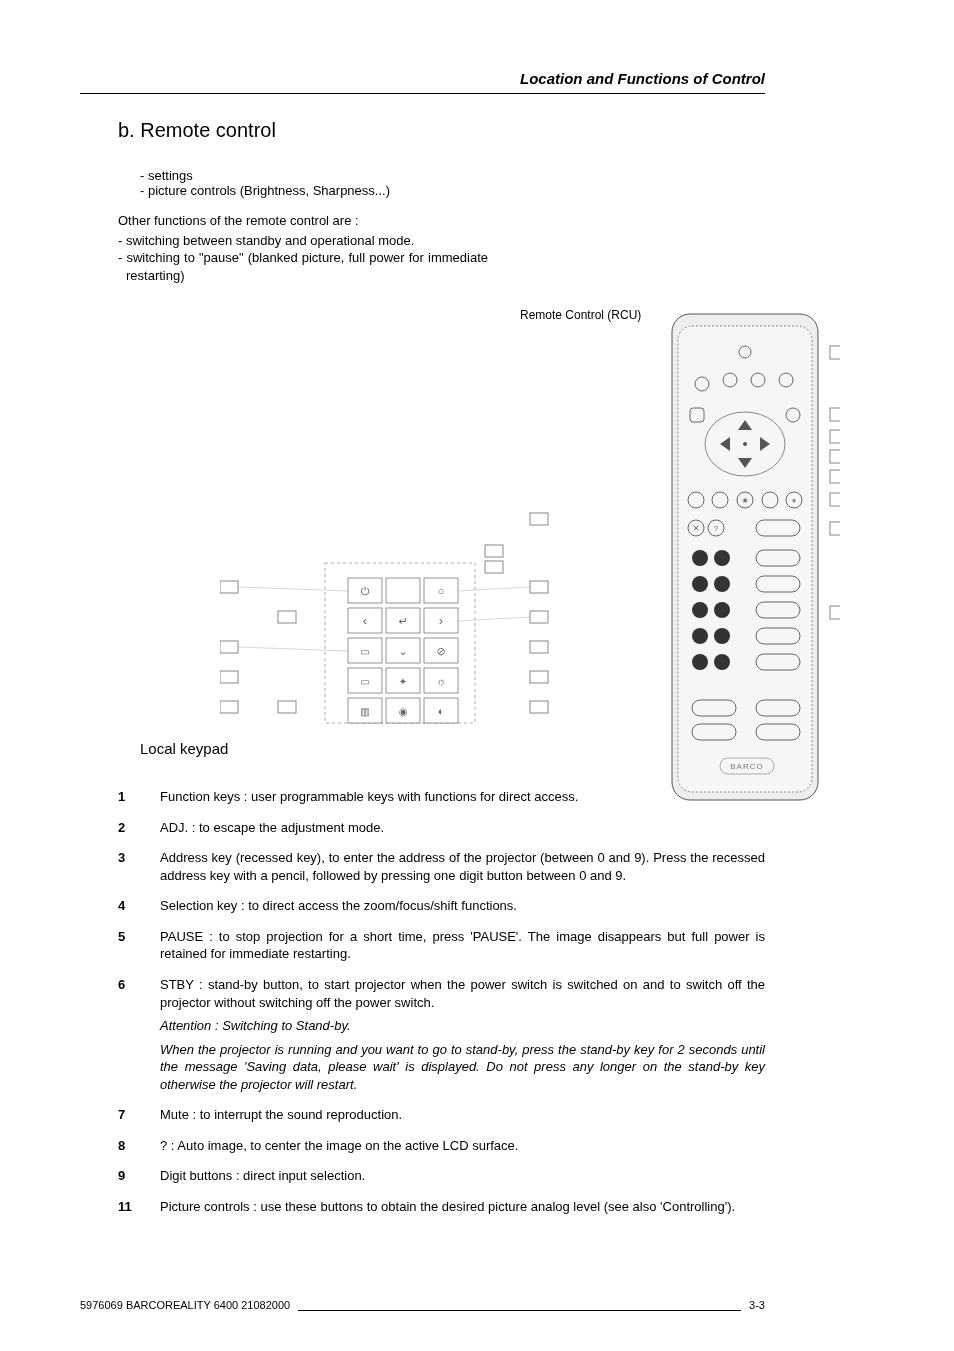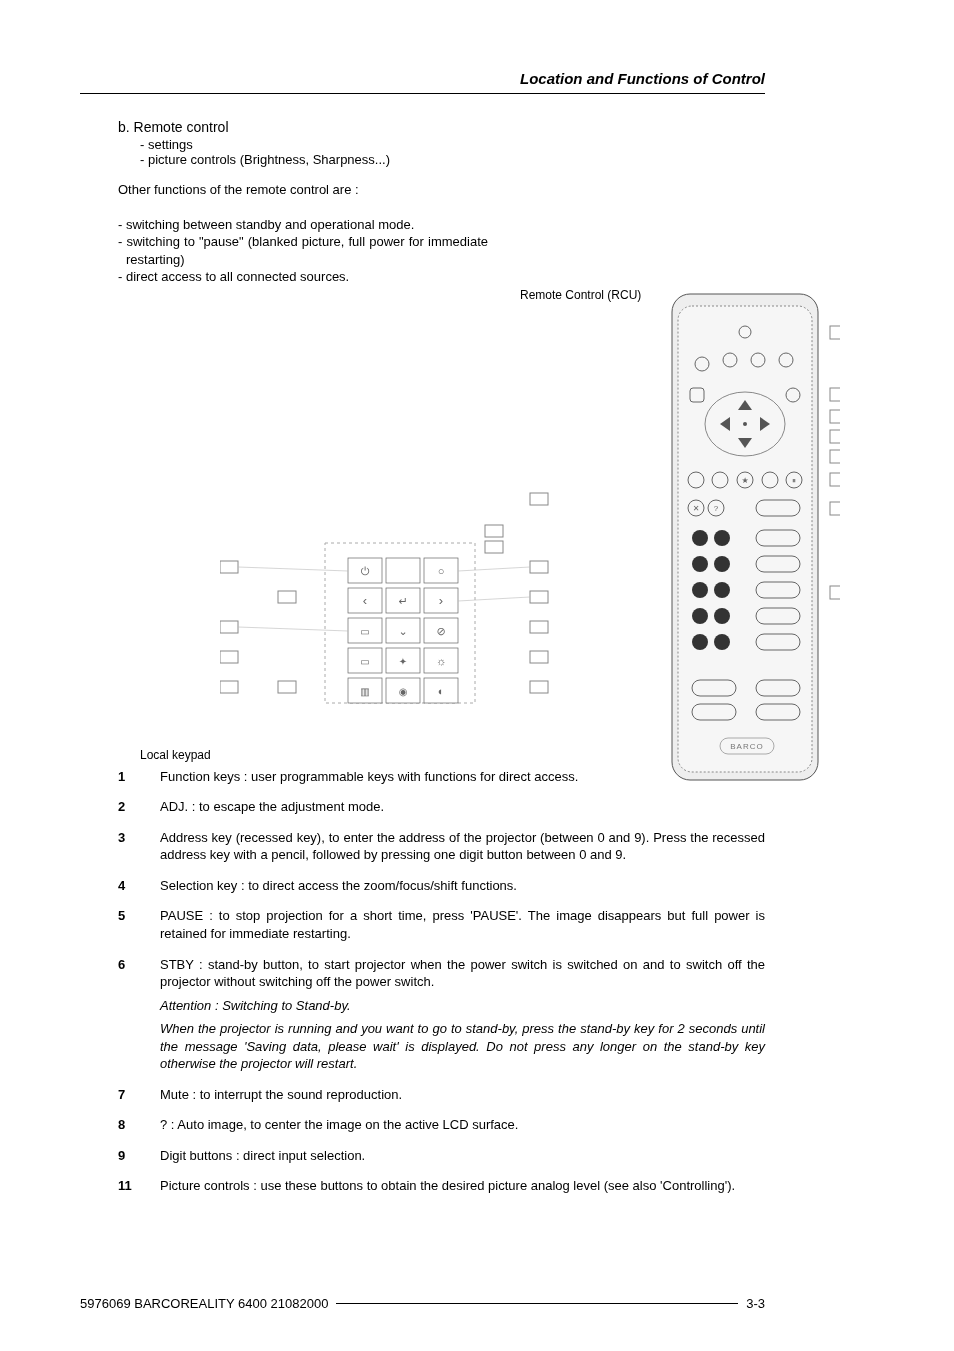--- a/index.html
+++ b/index.html
@@ -1,37 +1,37 @@
 <!DOCTYPE html>
 <html><head>
 <meta charset="utf-8">
 <style>
   html,body{margin:0;padding:0;background:#fff;color:#000;font-family:"Helvetica Neue",Helvetica,Arial,sans-serif;font-size:13px}
   .page{width:845px;height:1351px;position:relative;box-sizing:border-box;padding:70px 80px 48px 80px}
   .header{border-bottom:1.5px solid #000;text-align:right;font-style:italic;font-weight:bold;font-size:15px;padding:0 0 6px 0;margin-bottom:25px}
-  .sect-title{font-size:14px;font-weight:normal;margin:0 0 2px 38px}
+  .sect-title{font-size:20px;font-weight:normal;margin:0 0 26px 38px}
   .intro{margin:0 0 14px 38px;width:370px;text-align:justify;line-height:1.35}
   .intro-sub{margin:0 0 14px 60px}
   .other{margin:0 0 0 38px;width:370px;text-align:justify;line-height:1.35}
-  .other ul{list-style:none;margin:17px 0 0 0;padding:0}
+  .other ul{list-style:none;margin:2px 0 0 0;padding:0}
   .other li{text-indent:-8px;padding-left:8px}
-  .fig-wrap{position:relative;height:480px;margin-top:2px}
+  .fig-wrap{position:relative;height:480px;margin-top:24px}
   .rcu-label{position:absolute;top:0;left:440px;font-size:12px}
   .rcu-img{position:absolute;top:2px;left:580px}
   .keypad-img{position:absolute;top:175px;left:140px}
-  .keypad-label{position:absolute;top:460px;left:60px;font-size:12px}
+  .keypad-label{position:absolute;top:432px;left:60px;font-size:15px}
   .term-title{font-weight:bold;margin:25px 0 14px 38px;letter-spacing:0.5px}
   .term-list{margin:0 0 0 38px}
   .term-row{display:flex;margin:0 0 13px 0;line-height:1.35}
   .term-num{width:42px;flex:0 0 42px;font-weight:bold}
   .term-txt{flex:1;text-align:justify}
   .term-txt b{font-weight:normal}
   .term-txt i{}
   .term-attn{margin:6px 0 0 0}
-  .footer{position:absolute;bottom:40px;left:80px;right:80px;display:flex;align-items:center;font-size:13px}
+  .footer{position:absolute;bottom:40px;left:80px;right:80px;display:flex;align-items:flex-end;font-size:11px}
   .footer .line{flex:1;height:1px;background:#000;margin:0 8px}
   
   .rcu-svg{width:180px;height:500px}
   .kp-svg{width:340px;height:270px}
   .cell{fill:#fff;stroke:#666;stroke-width:0.7}
   .brand{font:8px Arial;fill:#777;letter-spacing:1px}
 </style>
 </head>
 <body>
 
@@ -46,21 +46,20 @@
   <div class="intro-sub">
     <div>- settings</div>
     <div>- picture controls (Brightness, Sharpness...)</div>
   </div>
 
   <div class="other">
     <div>Other functions of the remote control are :</div>
     <ul>
       <li>- switching between standby and operational mode.</li>
       <li>- switching to "pause" (blanked picture, full power for immediate restarting)</li>
-      <li>- direct access to all connected sources.</li>
     </ul>
   </div>
 
   <div class="fig-wrap">
     <div class="rcu-label">Remote Control (RCU)</div>
 
     <div class="rcu-img">
       <svg class="rcu-svg" viewBox="0 0 180 500">
         <rect x="12" y="4" rx="18" ry="18" width="146" height="486" fill="#eee" stroke="#555"></rect>
         <rect x="18" y="16" rx="14" ry="14" width="134" height="466" fill="#f6f6f6" stroke="#888" stroke-dasharray="2 2"></rect>

